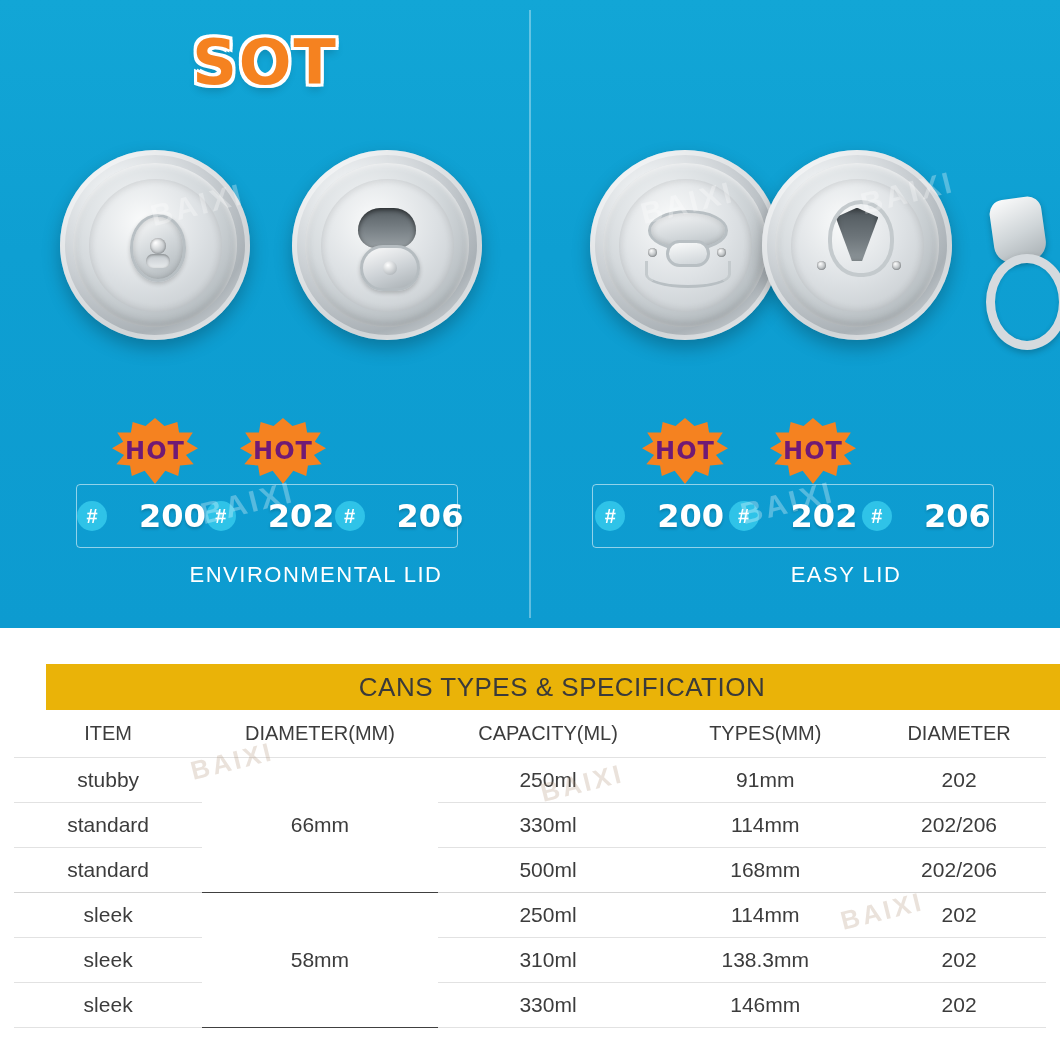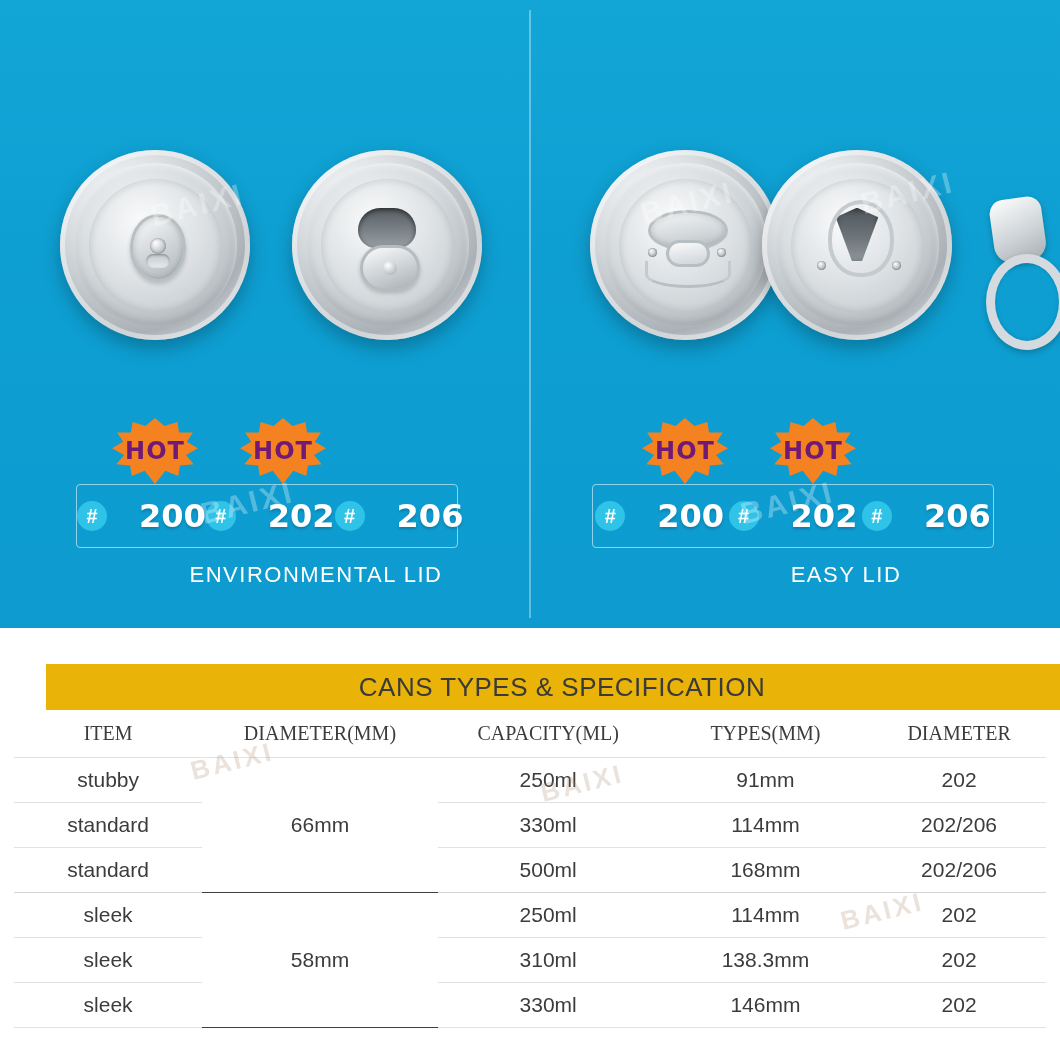--- a/index.html
+++ b/index.html
@@ -368,40 +368,40 @@
   }
   th, td {
     text-align: center;
     padding: 10px 4px;
     border-bottom: 1px solid #e2e2e2;
     font-weight: normal;
   }
   th {
     font-size: 20px;
     padding: 12px 4px;
-    font-family: Liberation Serif, serif;
   }
   td.merged {
     border-bottom: 1px solid #404040;
   }
   tr.group-end td { border-bottom: 1px solid #d4d4d4; }
   .col-item { width: 190px; }
   .col-dia { width: 235px; }
   .col-cap { width: 220px; }
   .col-hei { width: 215px; }
   .col-dia2 { width: 172px; }
 </style>
 </head>
 <body>
 
 <div class="top-panel">
 
   <div class="divider"></div>
 
   <div class="panel-half left">
+    <div class="panel-title">SOT</div>
 
     <div class="lid" style="left:60px; top:150px; width:190px; height:190px;">
       <div class="rim"></div>
       <div class="inner">
         <div class="tab-sot-a">
           <div class="rivet"></div>
           <div class="slot"></div>
         </div>
       </div>
     </div>

